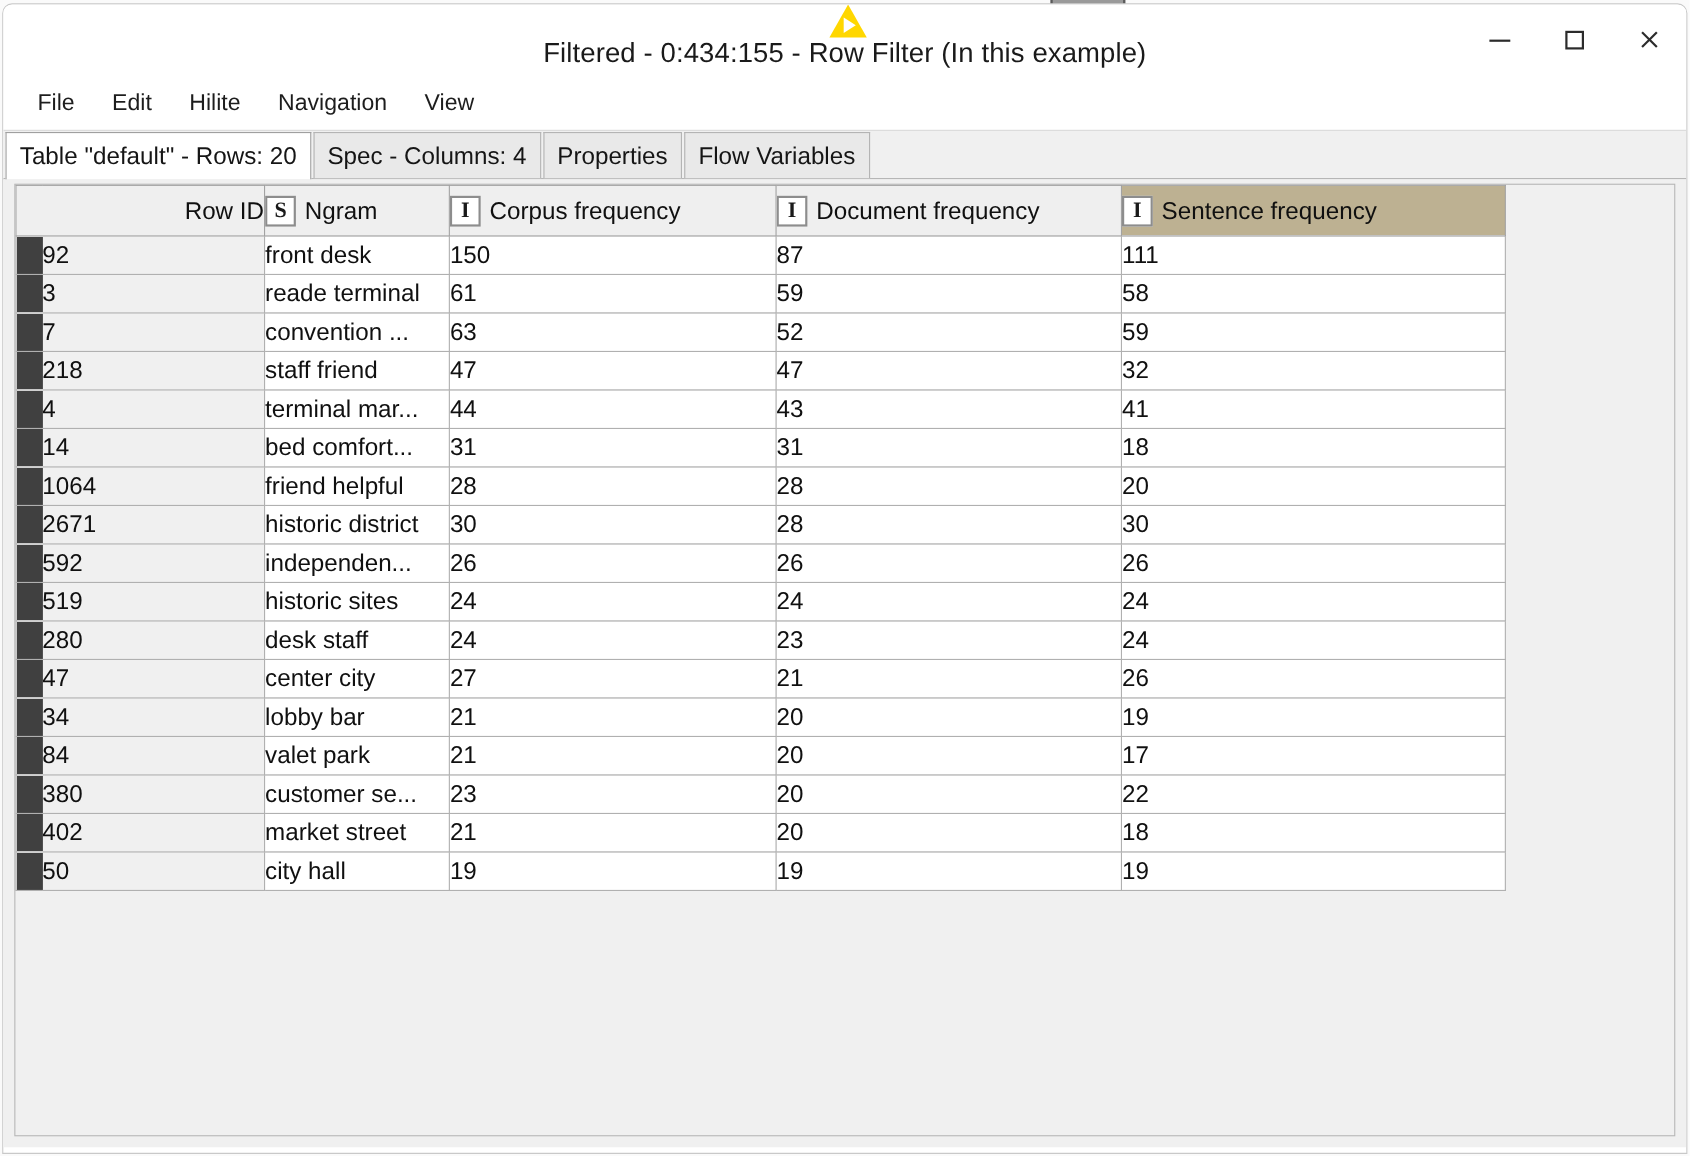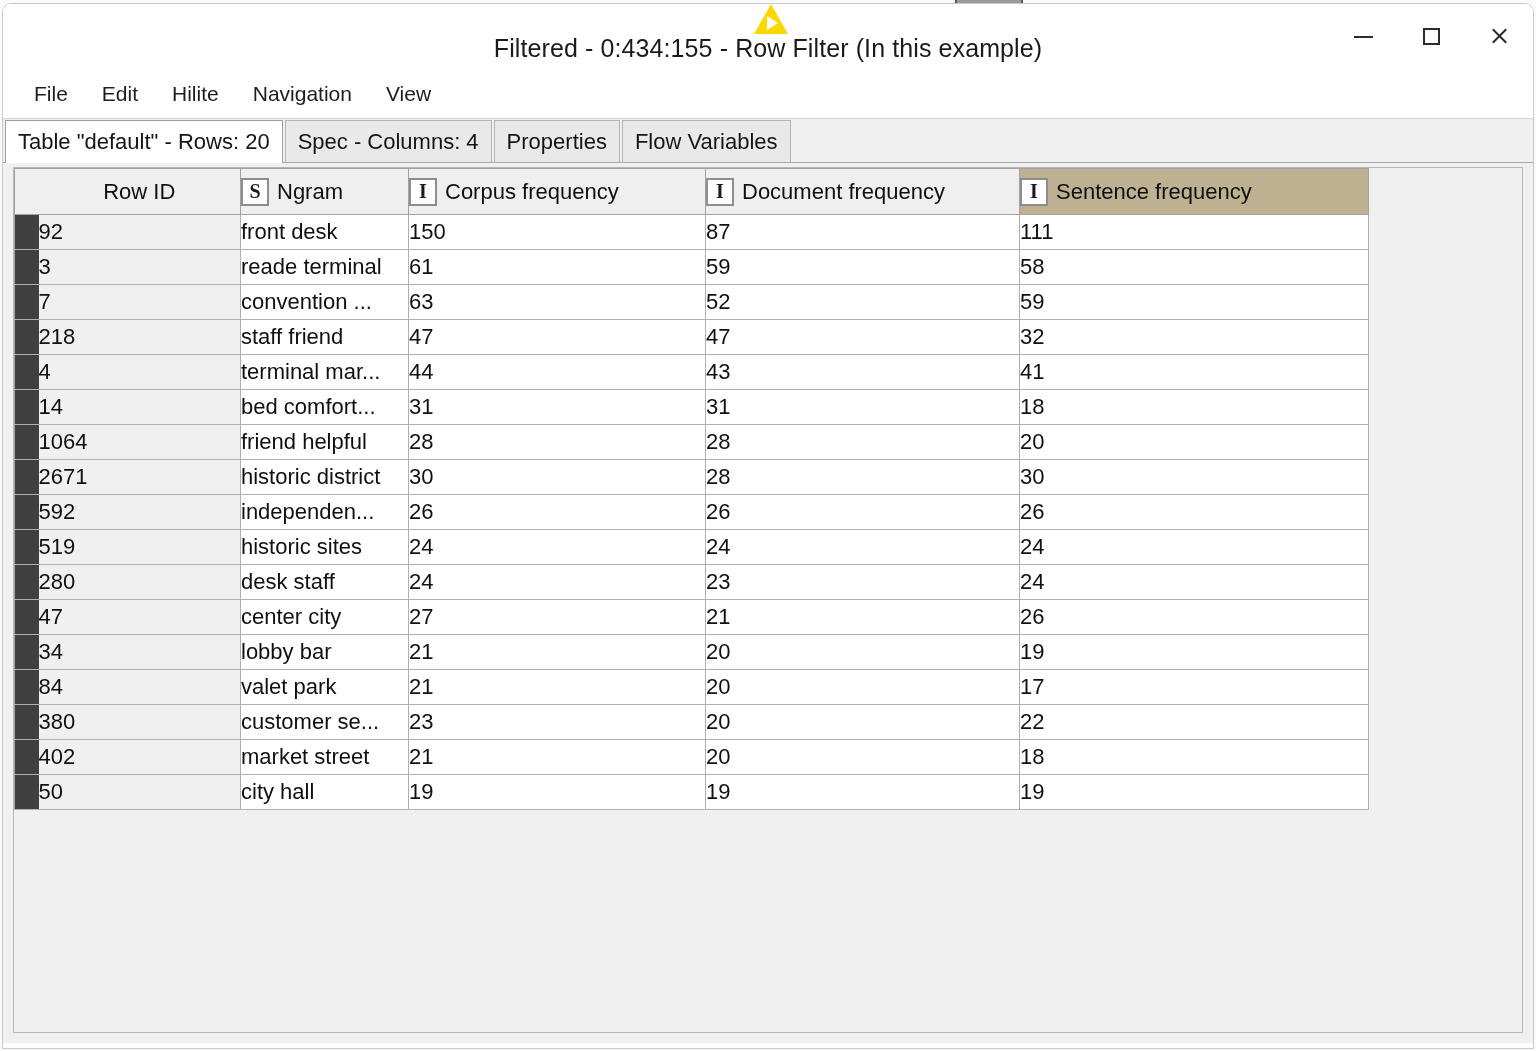--- a/index.html
+++ b/index.html
@@ -151,21 +151,21 @@
   
   thead th {
     height: 46px;
     background: #efefef;
     border: 1px solid #a2a2a2;
     font-weight: normal;
     font-size: 22px;
     color: #101010;
   }
   th.th-swatch { width: 24px; background:#efefef; border-right:none; border-left:1px solid #a2a2a2;}
-  th.th-rowid  { width: 202px; text-align: center; border-left:none;margin-top:28px; }
+  th.th-rowid  { width: 202px; text-align: right; border-left:none;margin-top:28px; }
   th.th-col    { text-align: left; padding-left: 8px; }
   th.th-ngram  { width: 168px; }
   th.th-corpus { width: 297px; }
   th.th-doc    { width: 314px; }
   th.th-sent   { width: 349px; background: #bdb192; }
 
   .th-inner { display: flex; align-items: center; gap: 8px; }
   .typeicon {
     display: inline-flex; align-items: center; justify-content: center;
     width: 28px; height: 28px;

